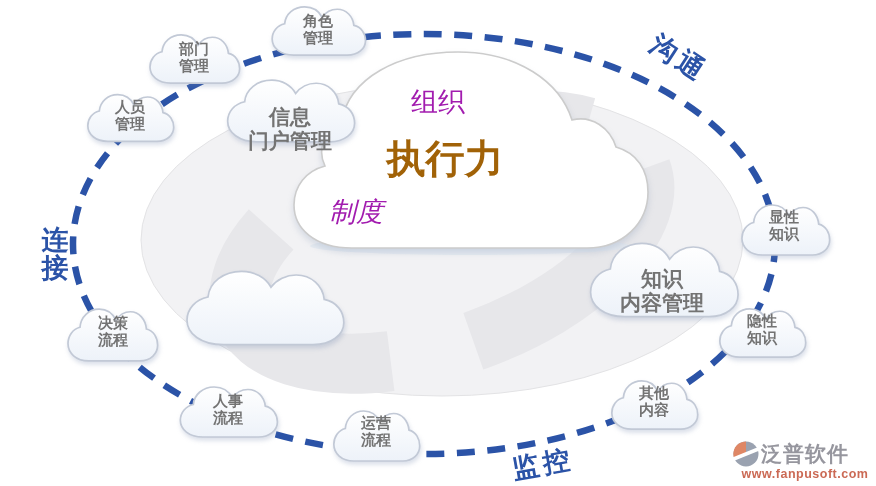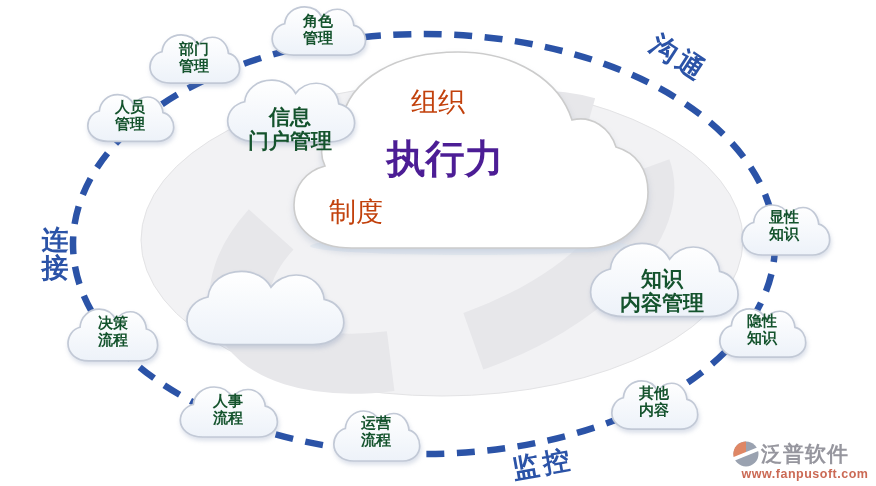--- a/index.html
+++ b/index.html
@@ -3,26 +3,26 @@
 <meta charset="utf-8">
 <style>
   html,body{margin:0;padding:0;background:#fff;}
   .stage{
     position:relative;width:876px;height:486px;overflow:hidden;background:#fff;
     font-family:"Liberation Sans","DejaVu Sans",sans-serif;
   }
   svg.bg{position:absolute;left:0;top:0;width:876px;height:486px;}
   .bg .cl{filter:drop-shadow(1px 3px 2px rgba(110,130,170,.25));}
   .bg .central{filter:drop-shadow(0 4px 3px rgba(110,130,170,.22));}
-  .lbl{position:absolute;text-align:center;color:#14532d;font-weight:bold;line-height:1.12;}
+  .lbl{position:absolute;text-align:center;color:#737373;font-weight:bold;line-height:1.12;}
   .lbl span{display:block;}
   .sm{font-size:15px;}
   .lg{font-size:21px;margin-top:20px;}
-  .ctr-txt{position:absolute;text-align:center;color:#c2410c;font-size:27px;}
-  .exec{position:absolute;text-align:center;color:#4c1d95;font-size:39px;font-weight:bold;}
+  .ctr-txt{position:absolute;text-align:center;color:#a21caf;font-size:27px;}
+  .exec{position:absolute;text-align:center;color:#a16207;font-size:39px;font-weight:bold;}
   .ring-lbl{position:absolute;color:#2b53a7;font-weight:bold;font-size:27px;letter-spacing:4px;white-space:nowrap;}
   .rot-cw{transform:rotate(33deg);}
   .rot-ccw{transform:rotate(-10deg);}
   .vert{letter-spacing:0;line-height:28px;width:30px;text-align:center;white-space:normal;margin-left:20px;}
   .logo{position:absolute;left:733px;top:440px;width:144px;}
   .logo-row{display:flex;align-items:center;gap:2px;}
   .logo-name{color:#96969e;font-weight:bold;font-size:21px;letter-spacing:1px;white-space:nowrap;}
   .logo-url{color:#cb6a55;font-weight:bold;font-size:12.5px;margin-top:-1px;text-align:center;letter-spacing:.5px;}
 </style>
 </head>
@@ -59,21 +59,21 @@
     <use class="cl" href="#cloud" x="176" y="382" width="104" height="60"></use>
     <use class="cl" href="#cloud" x="330" y="406" width="92" height="60"></use>
     <use class="cl" href="#cloud" x="584" y="236" width="158" height="88"></use>
     <use class="cl" href="#cloud" x="738" y="200" width="94" height="60"></use>
     <use class="cl" href="#cloud" x="716" y="304" width="92" height="58"></use>
     <use class="cl" href="#cloud" x="608" y="376" width="92" height="58"></use>
   </svg>
 
   <div class="ctr-txt" style="left:388px;top:84px;width:100px;">组织</div>
   <div class="exec" style="left:360px;top:132px;width:170px;">执行力</div>
-  <div class="ctr-txt" style="left:306px;top:194px;width:100px;">制度</div>
+  <div class="ctr-txt" style="left:306px;top:194px;width:100px;font-style:italic;">制度</div>
 
   <div class="lbl sm" style="left:274px;top:13px;width:88px;">
     <span>角色</span>
       <span>管理</span>
   </div>
   <div class="lbl sm" style="left:152px;top:41px;width:84px;">
     <span>部门</span>
       <span>管理</span>
   </div>
   <div class="lbl sm" style="left:90px;top:99px;width:80px;">

